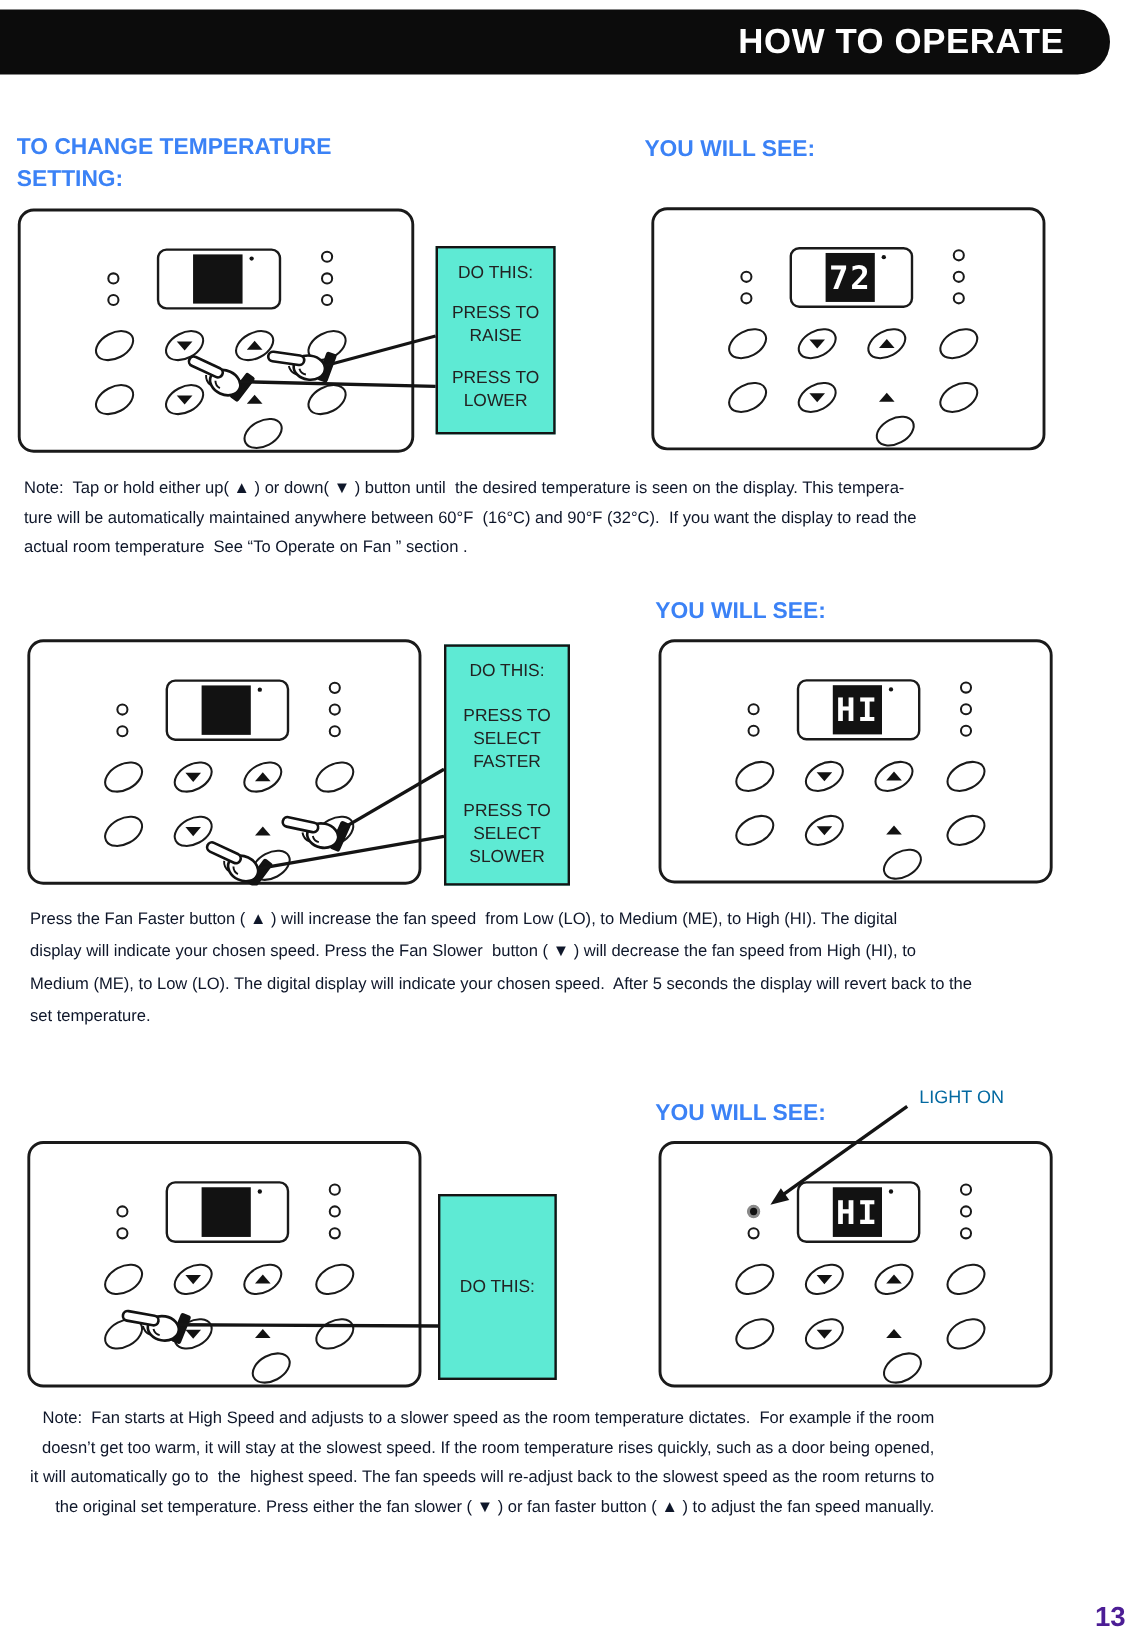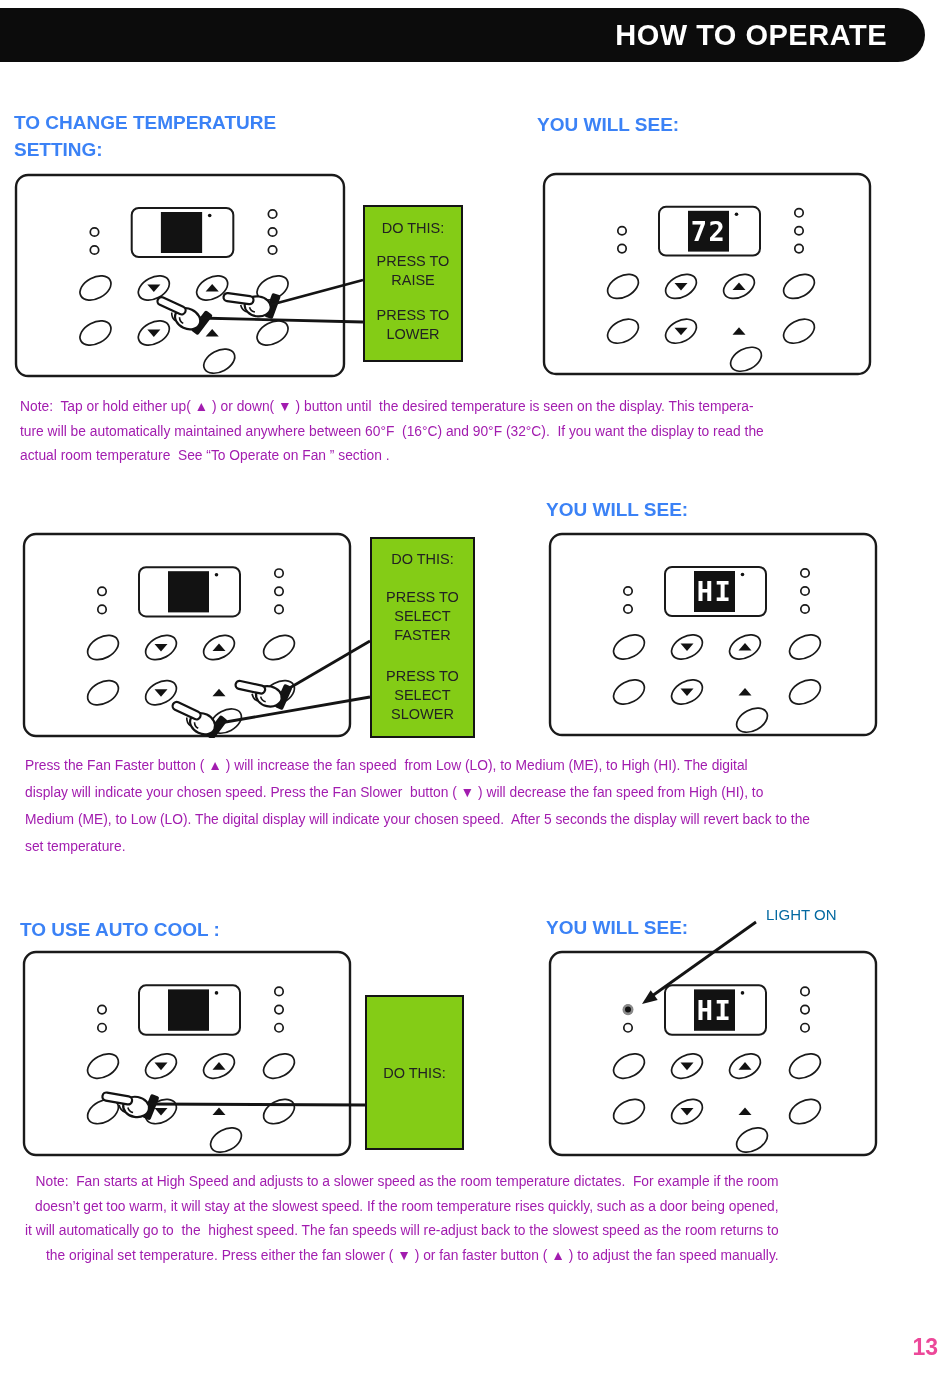--- a/index.html
+++ b/index.html
@@ -13,35 +13,35 @@
     position:absolute;left:0;top:8px;width:925px;height:54px;background:#0c0c0c;
     border-radius:0 27px 27px 0;display:flex;align-items:center;justify-content:flex-end;
     padding-right:38px;
   }
   .header-title{color:#fff;font-size:29px;font-weight:bold;letter-spacing:.5px;}
   .heading{
     position:absolute;font-size:19px;font-weight:bold;line-height:1.42;
     white-space:pre-line;color:#3b82f6;
   }
   .bodytext{
-    position:absolute;font-size:13.8px;line-height:1.78;white-space:pre;color:#a21caf;
+    position:absolute;font-size:13.8px;line-height:1.78;white-space:pre;color:#0f172a;
   }
   .panel{position:absolute;}
   .dothis-box{
-    position:absolute;border:2.6px solid #141414;background:#84cc16;
+    position:absolute;border:2.6px solid #141414;background:#5eead4;
     display:flex;flex-direction:column;align-items:center;text-align:center;
   }
   .dothis-title{font-size:14.5px;color:#222;}
   .dothis-action{font-size:14.5px;color:#222;white-space:pre-line;line-height:1.32;margin-top:16px;}
   .box1{left:363px;top:205px;width:100px;height:157px;justify-content:space-between;padding:13px 2px 17px;}
   .box2{left:370px;top:537px;width:105px;height:201px;justify-content:space-between;padding:12px 2px 12px;}
   .box3{left:365px;top:995px;width:99px;height:155px;justify-content:center;gap:24px;padding:2px;}
   .light-on-label{position:absolute;left:766px;top:906px;font-size:15px;color:#0369a1;}
   .overlay{position:absolute;left:0;top:0;width:948px;height:1374px;pointer-events:none;}
-  .page-number{position:absolute;right:10px;top:1334px;font-size:23px;font-weight:bold;color:#ec4899;}
+  .page-number{position:absolute;right:10px;top:1334px;font-size:23px;font-weight:bold;color:#4c1d95;}
   .seg{font-family:"DejaVu Sans Mono",monospace;font-weight:bold;fill:#fff;font-size:27px;letter-spacing:1.5px;}
 </style>
 </head>
 <body>
 
 <div class="page">
 
   <svg width="0" height="0" style="position:absolute" aria-hidden="true">
     <defs>
       <g id="panelBase">
@@ -128,21 +128,20 @@
   <svg class="panel" viewBox="0 0 330 205" preserveAspectRatio="none" style="left:548px;top:532px;width:330px;height:205px;">
     <use href="#panelBase"></use>
     <text class="seg" x="166.5" y="69" text-anchor="middle">HI</text>
   </svg>
 
   <div class="bodytext" style="left:25px;top:752px;line-height:1.96;">Press the Fan Faster button ( ▲ ) will increase the fan speed  from Low (LO), to Medium (ME), to High (HI). The digital
 display will indicate your chosen speed. Press the Fan Slower  button ( ▼ ) will decrease the fan speed from High (HI), to
 Medium (ME), to Low (LO). The digital display will indicate your chosen speed.  After 5 seconds the display will revert back to the
 set temperature.</div>
 
-  <div class="heading" style="left:20px;top:917px;">TO USE AUTO COOL :</div>
   <div class="heading" style="left:546px;top:915px;">YOU WILL SEE:</div>
   <div class="light-on-label">LIGHT ON</div>
 
   <svg class="panel" viewBox="0 0 330 205" preserveAspectRatio="none" style="left:22px;top:950px;width:330px;height:207px;">
     <use href="#panelBase"></use>
     <use href="#handSym" transform="translate(112,150) rotate(10)"></use>
   </svg>
 
   <div class="dothis-box box3">
     <div class="dothis-title">DO THIS:</div>

